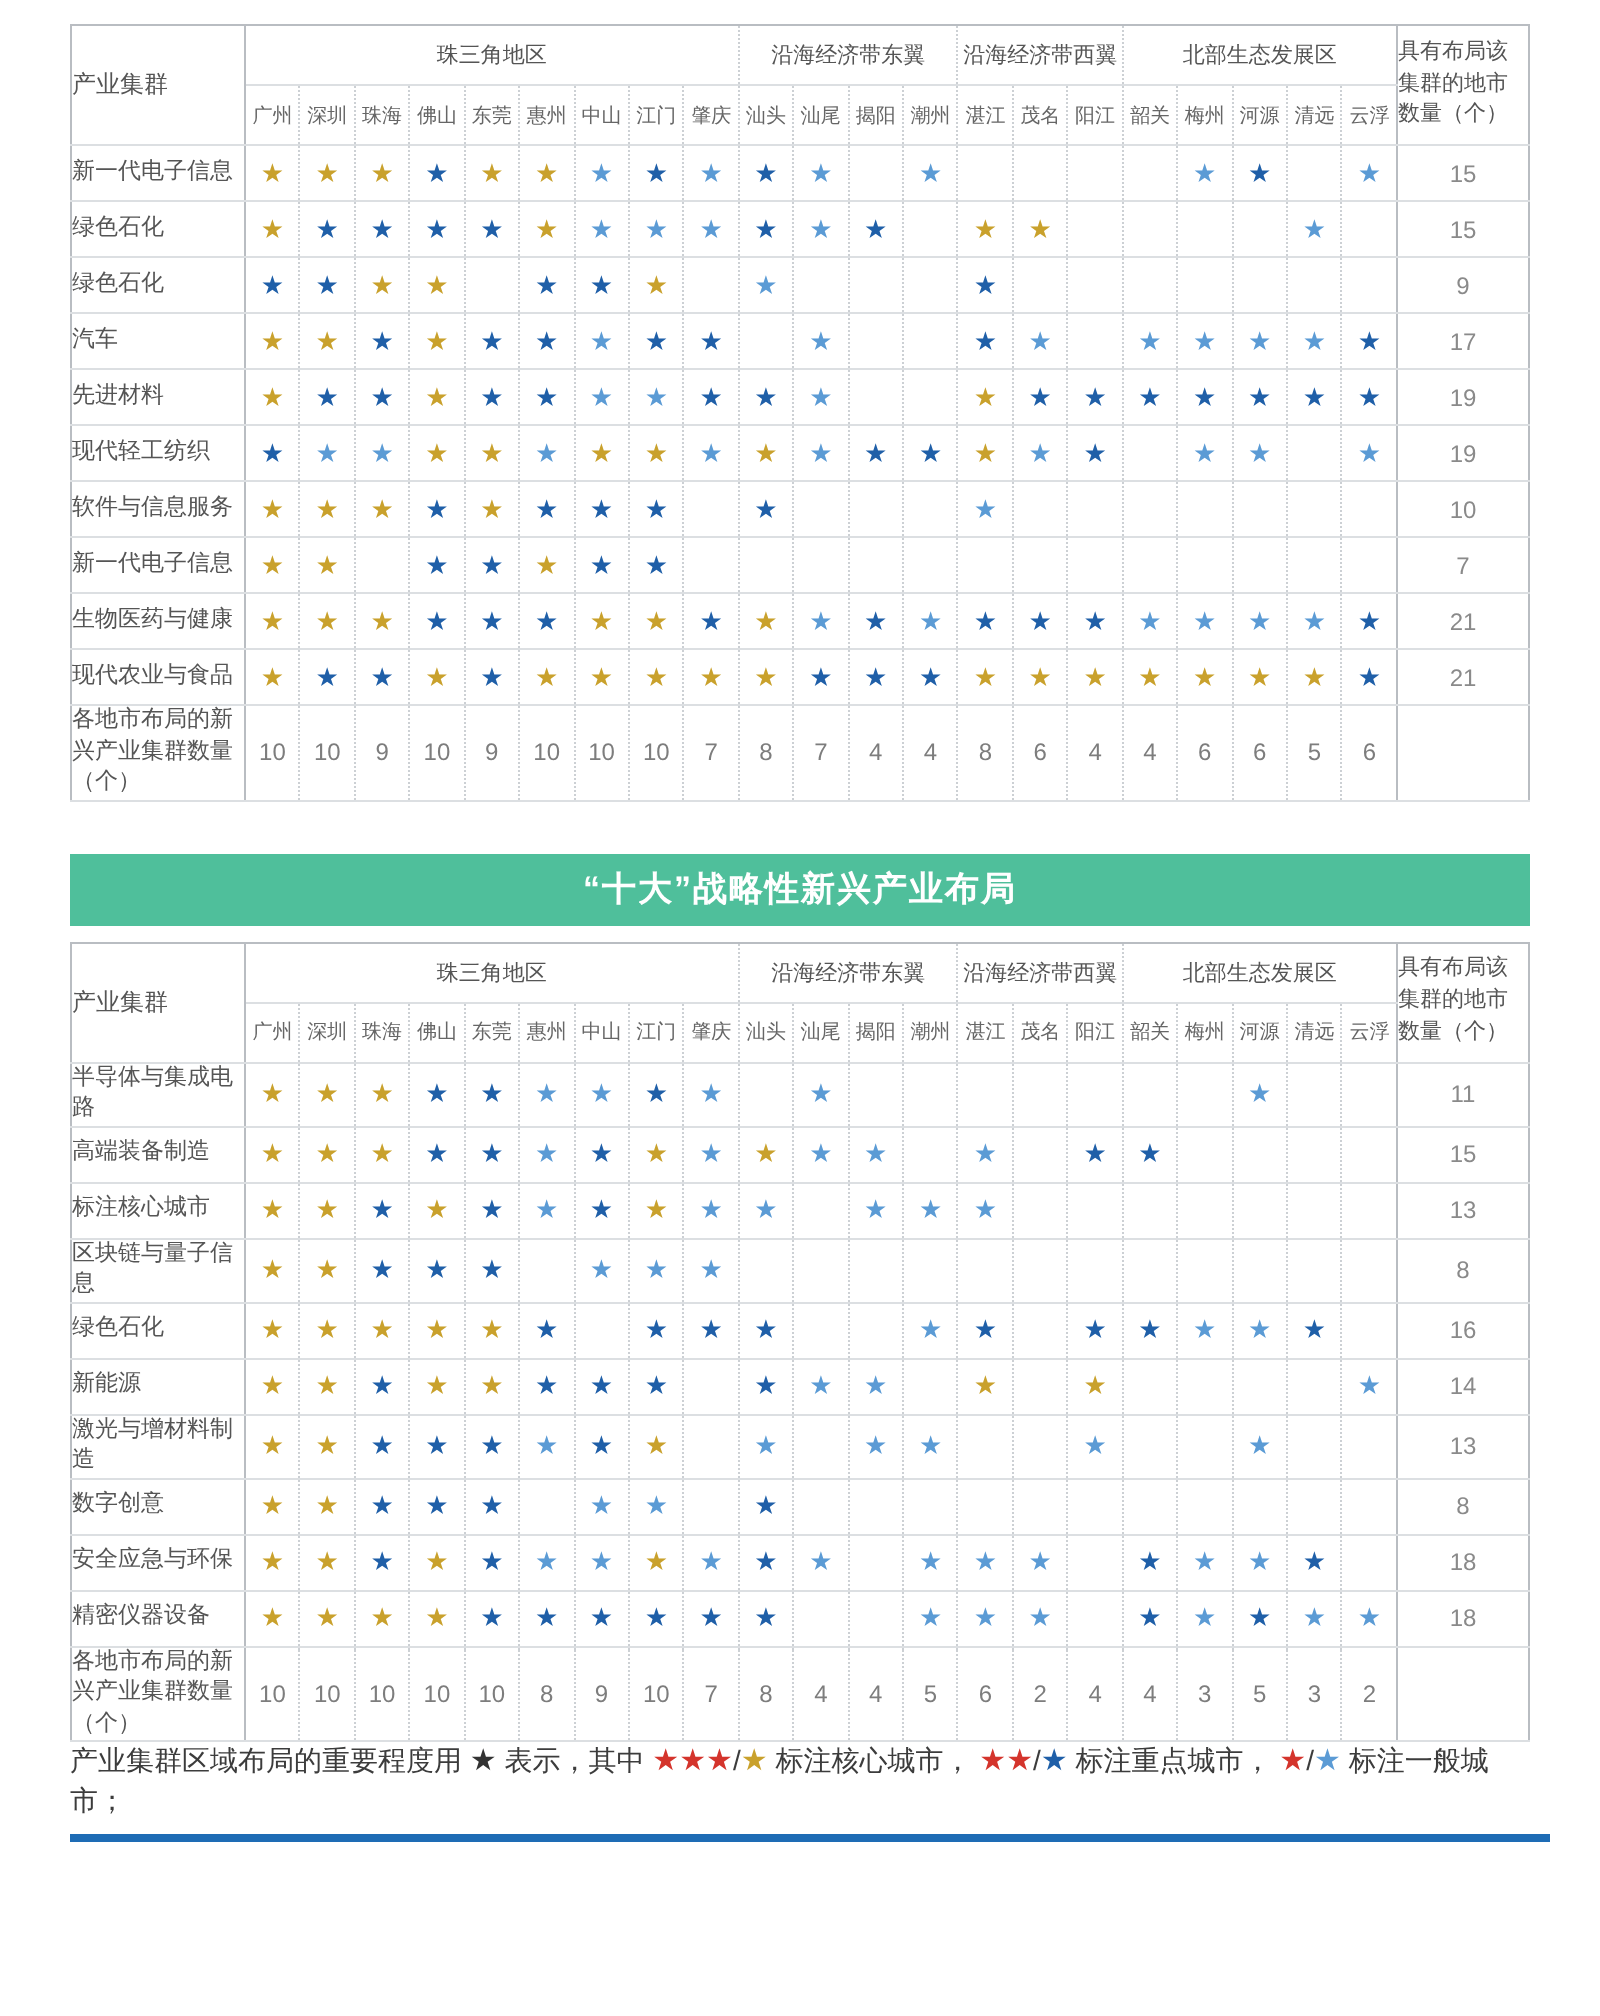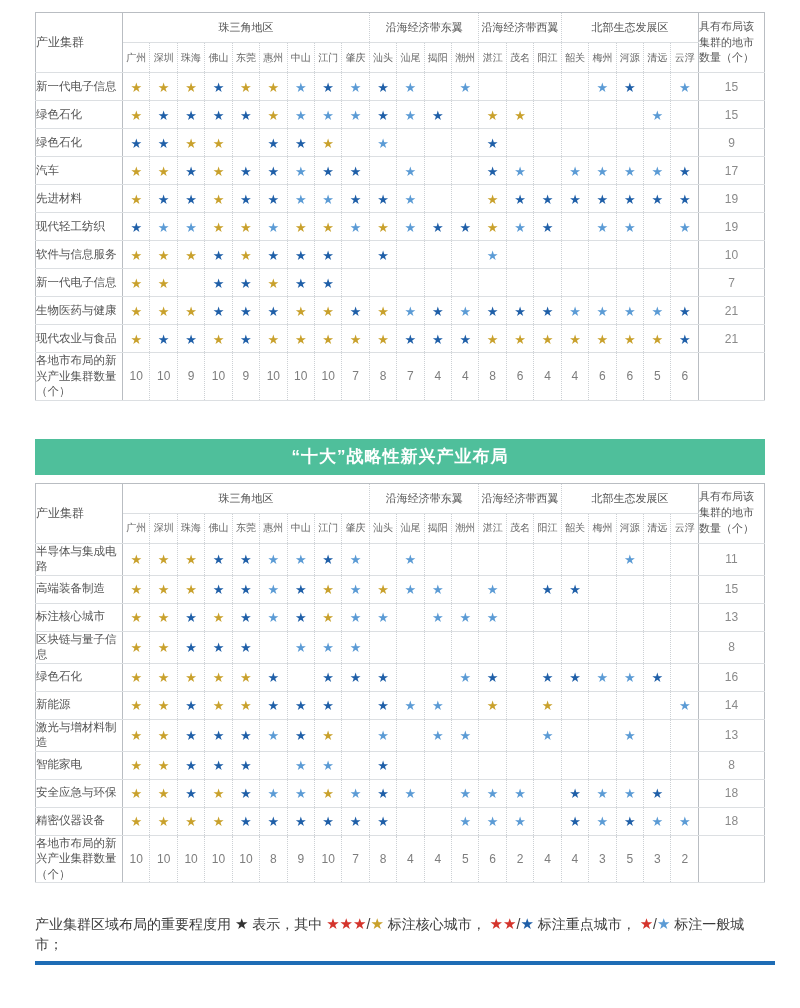--- a/index.html
+++ b/index.html
@@ -42,23 +42,23 @@
     font-size:11.5px; color:#555; text-align:left;
     padding:2px 2px 2px 5px; height:28px; line-height:1.35;
     border-right:1px solid #b9bdc2;
   }
   .c-star { text-align:center; height:28px; border-left:1px dotted #ccd0d4; }
   .star { font-size:13px; line-height:1; }
   .c-cnt { text-align:center; font-size:12px; color:#8a8a8a; border-left:1px solid #b9bdc2; }
   .c-tot { text-align:center; font-size:12px; color:#7d7d7d; border-left:1px dotted #ccd0d4; }
   tr.totals td { height:46px; }
 
-  .section2 { margin-top:38px; }
-
-  .legend { margin-top:32px; font-size:14px; color:#3c3c3c; line-height:1.4; }
+  .section2 { margin-top:26px; }
+
+  .legend { font-size:14px; color:#3c3c3c; line-height:1.4; }
   .legend .star { font-size:15px; }
   .legend-divider { height:4px; width:740px; margin:7px 0 12px 0; }
 </style>
 </head>
 <body>
 
 <div class="page">
 
   <section>
     <table class="cluster-table">
@@ -631,21 +631,21 @@
             <td class="c-star"></td>
             <td class="c-star"><span class="star" style="color:#5b9bd5">★</span></td>
             <td class="c-star"></td>
             <td class="c-star"></td>
             <td class="c-star"><span class="star" style="color:#5b9bd5">★</span></td>
             <td class="c-star"></td>
             <td class="c-star"></td>
             <td class="c-cnt">13</td>
           </tr>
           <tr>
-            <td class="c-lab">智能家电</td>
+            <td class="c-lab">数字创意</td>
             <td class="c-star"><span class="star" style="color:#c9a12c">★</span></td>
             <td class="c-star"><span class="star" style="color:#c9a12c">★</span></td>
             <td class="c-star"><span class="star" style="color:#1f5fa8">★</span></td>
             <td class="c-star"><span class="star" style="color:#1f5fa8">★</span></td>
             <td class="c-star"><span class="star" style="color:#1f5fa8">★</span></td>
             <td class="c-star"></td>
             <td class="c-star"><span class="star" style="color:#5b9bd5">★</span></td>
             <td class="c-star"><span class="star" style="color:#5b9bd5">★</span></td>
             <td class="c-star"></td>
             <td class="c-star"><span class="star" style="color:#1f5fa8">★</span></td>

